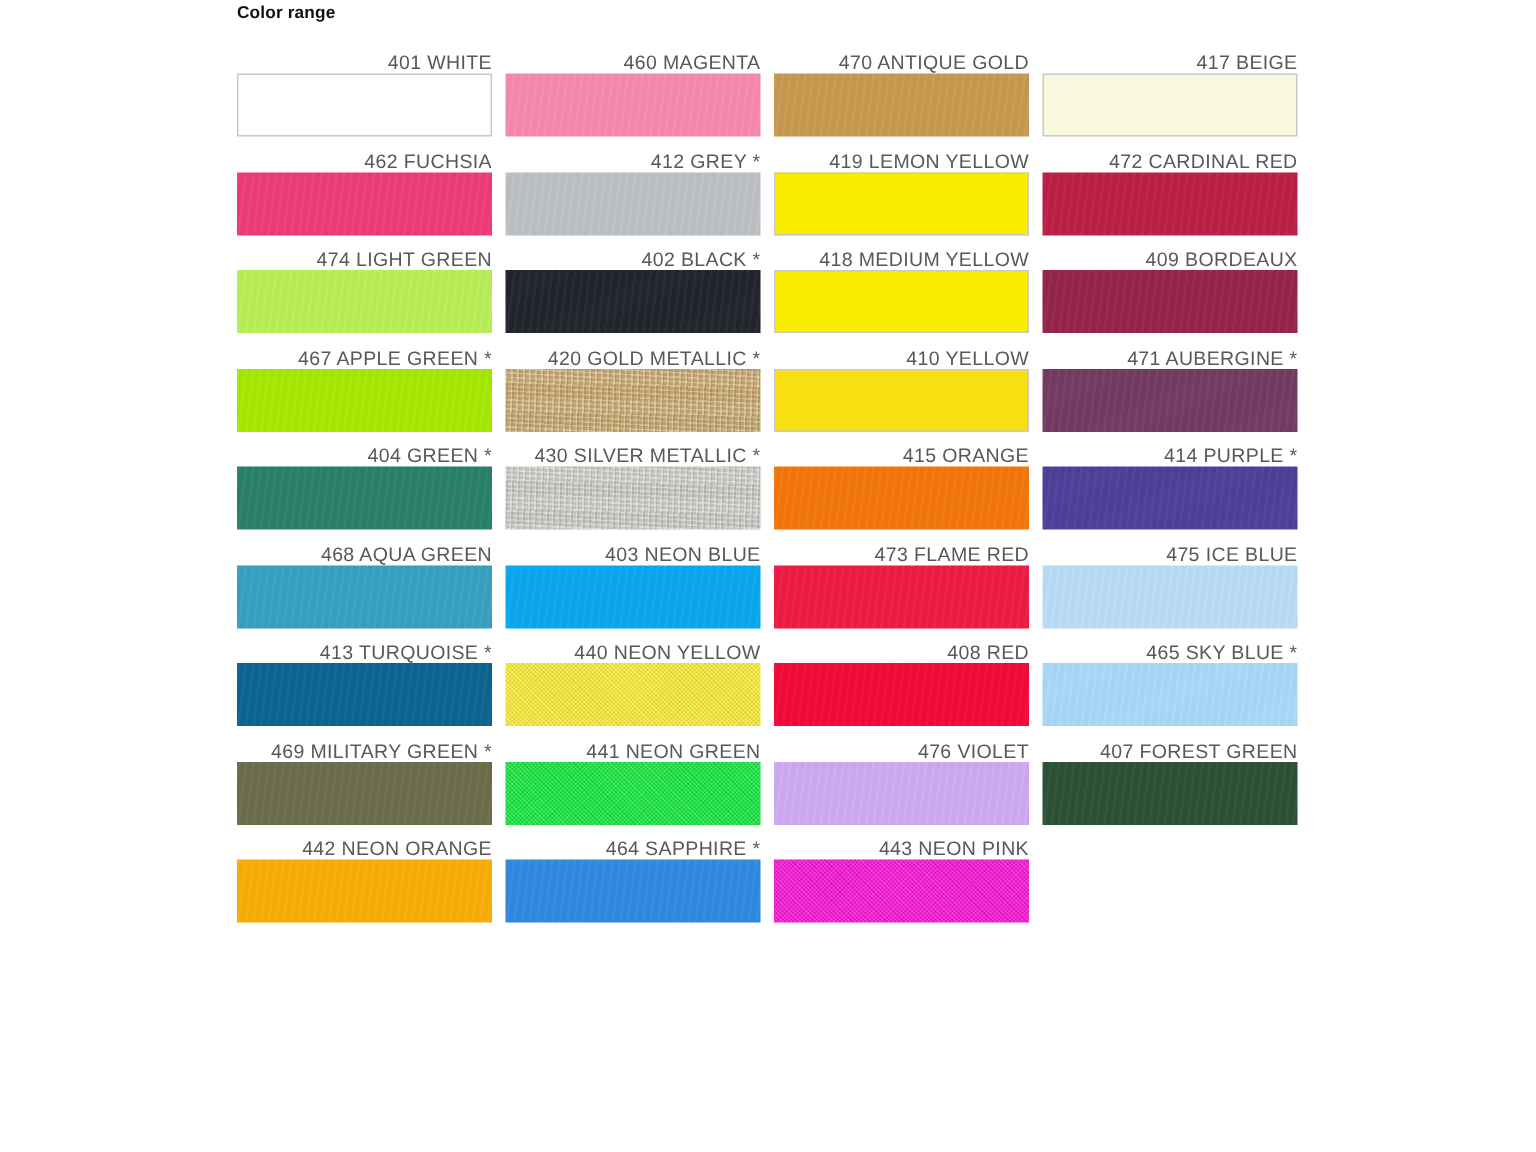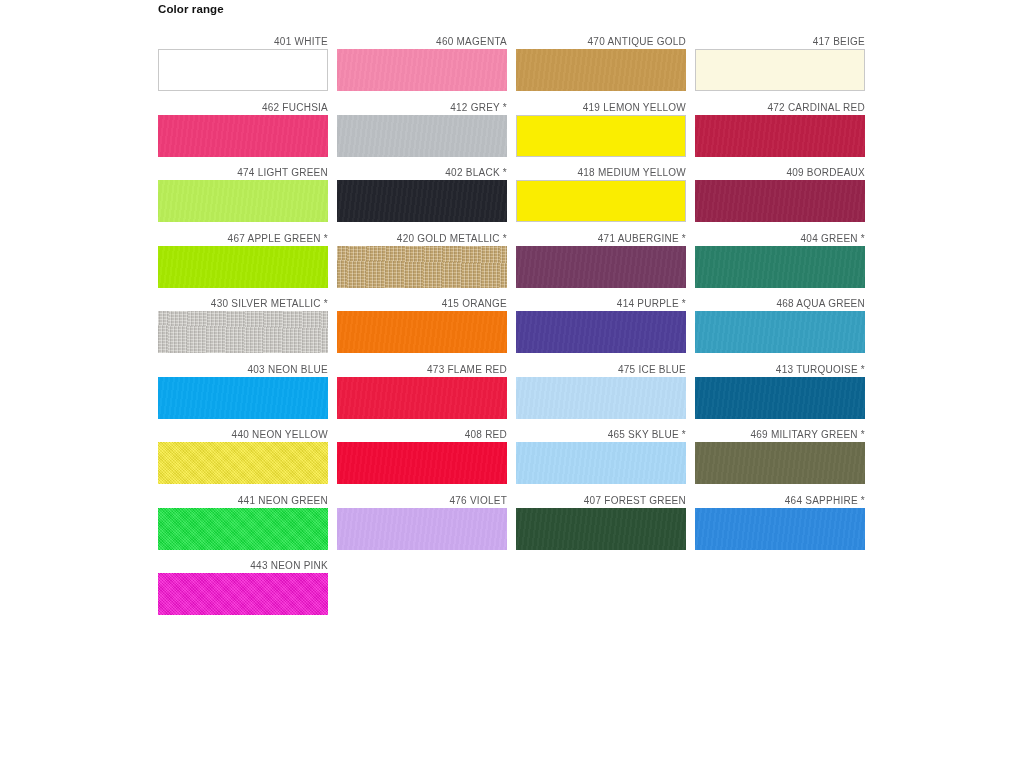--- a/index.html
+++ b/index.html
@@ -44,21 +44,21 @@
   }
 
   .swatch-cell {
     width: 170px;
     display: flex;
     flex-direction: column;
     align-items: flex-end;
   }
 
   .swatch-label {
-    font-size: 10px;
+    font-size: 13px;
     line-height: 11px;
     color: #58585a;
     letter-spacing: 0.25px;
     text-align: left;
     white-space: nowrap;
     padding-bottom: 2px;
     text-transform: uppercase;
   }
 
   .swatch-chip {
@@ -174,20 +174,24 @@
           <span class="tex tex-soft"></span>
         </div>
       </div>
       <div class="swatch-cell">
         <div class="swatch-label">420 GOLD METALLIC *</div>
         <div class="swatch-chip" style="background-color: rgb(201, 171, 114);">
           <span class="tex tex-metallic"></span>
         </div>
       </div>
       <div class="swatch-cell">
+        <div class="swatch-label">410 YELLOW</div>
+        <div class="swatch-chip bordered" style="background-color: rgb(248, 223, 18);"></div>
+      </div>
+      <div class="swatch-cell">
         <div class="swatch-label">471 AUBERGINE *</div>
         <div class="swatch-chip" style="background-color: rgb(116, 59, 98);">
           <span class="tex tex-soft"></span>
         </div>
       </div>
       <div class="swatch-cell">
         <div class="swatch-label">404 GREEN *</div>
         <div class="swatch-chip" style="background-color: rgb(42, 128, 105);">
           <span class="tex tex-soft"></span>
         </div>
@@ -276,20 +280,26 @@
           <span class="tex tex-soft"></span>
         </div>
       </div>
       <div class="swatch-cell">
         <div class="swatch-label">407 FOREST GREEN</div>
         <div class="swatch-chip" style="background-color: rgb(44, 82, 53);">
           <span class="tex tex-soft"></span>
         </div>
       </div>
       <div class="swatch-cell">
+        <div class="swatch-label">442 NEON ORANGE</div>
+        <div class="swatch-chip" style="background-color: rgb(249, 173, 7);">
+          <span class="tex tex-soft"></span>
+        </div>
+      </div>
+      <div class="swatch-cell">
         <div class="swatch-label">464 SAPPHIRE *</div>
         <div class="swatch-chip" style="background-color: rgb(47, 138, 223);">
           <span class="tex tex-soft"></span>
         </div>
       </div>
       <div class="swatch-cell">
         <div class="swatch-label">443 NEON PINK</div>
         <div class="swatch-chip" style="background-color: rgb(247, 20, 211);">
           <span class="tex tex-neon"></span>
         </div>

